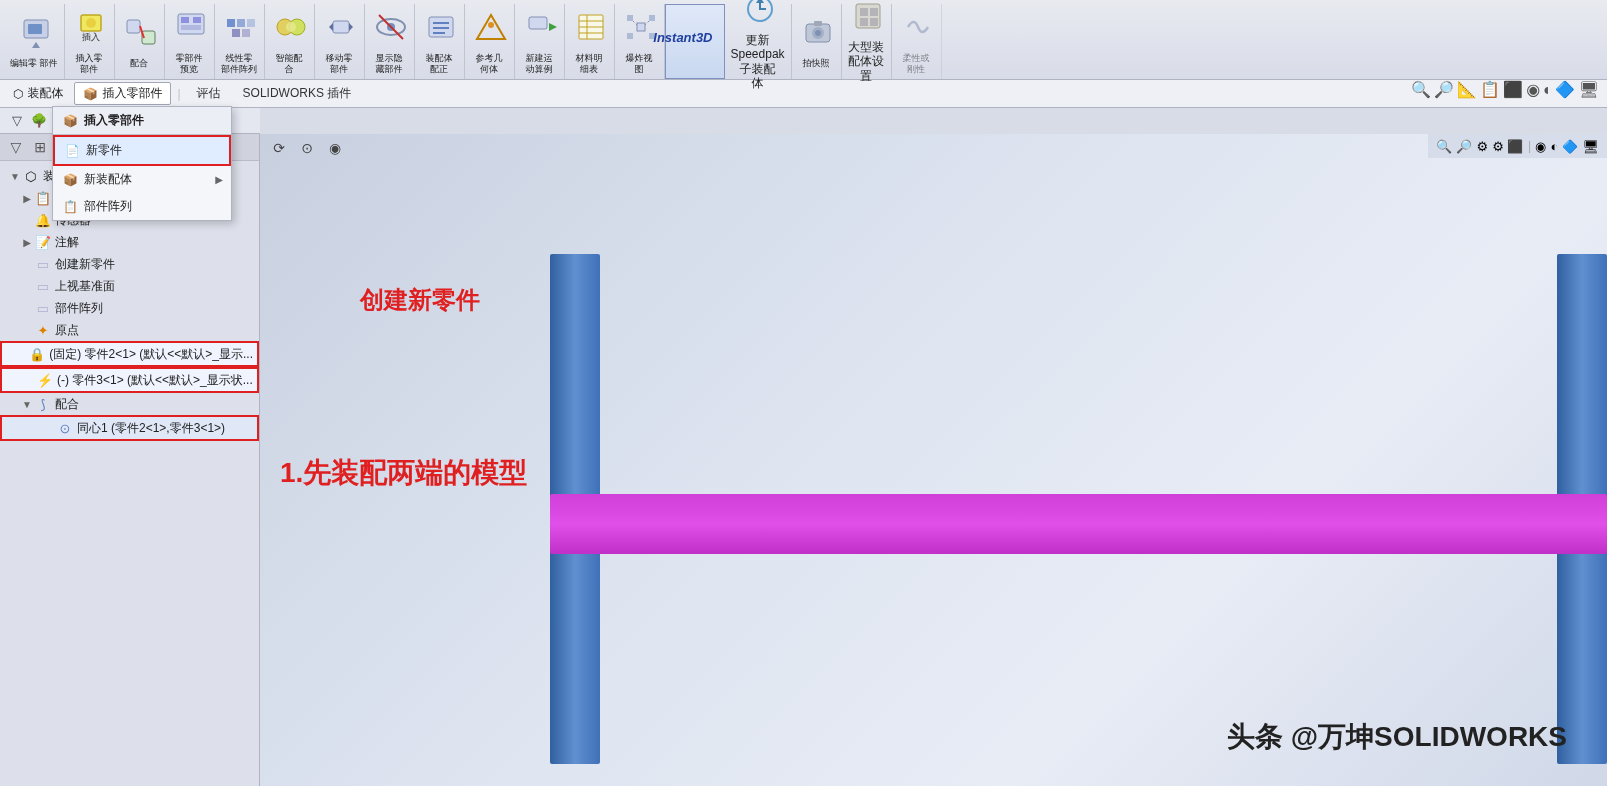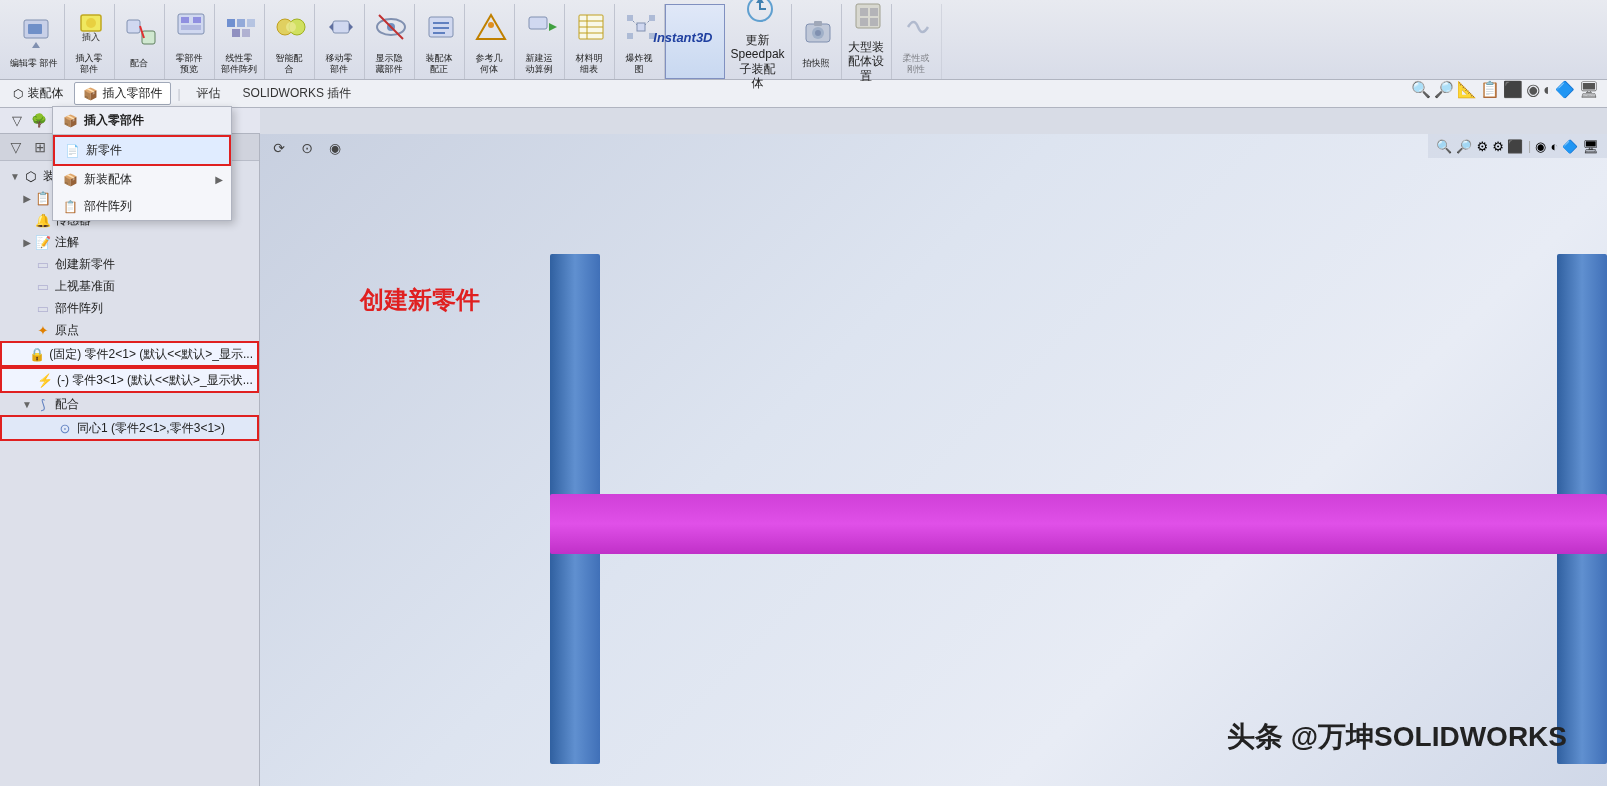--- a/index.html
+++ b/index.html
@@ -663,20 +663,23 @@
   <div class="shape-left-post"></div>
 
   <div class="shape-right-post"></div>
 
   <div class="shape-bar"></div>
 
   <div class="annotation" style="left: 100px; top: 130px; font-size: 24px; margin-top: 20px;">
     <span>创建新零件</span>
   </div>
 
+  <div class="annotation" style="left: 20px; top: 320px; font-size: 28px;">
+    <span>1.先装配两端的模型</span>
+  </div>
 
   <div class="watermark">
     <span>头条 @万坤SOLIDWORKS</span>
   </div>
 
   <div class="top-icons-right" style="position: absolute; top: 0; right: 0; height: 24px; display: flex; align-items: center; gap: 4px; padding: 2px 8px; background: rgba(200,208,224,0.5);">
     <span style="font-size:13px; cursor:pointer;">🔍</span>
     <span style="font-size:13px; cursor:pointer;">🔎</span>
     <span style="font-size:13px; cursor:pointer;">⚙</span>
     <span style="font-size:13px; cursor:pointer;">⚙</span>

